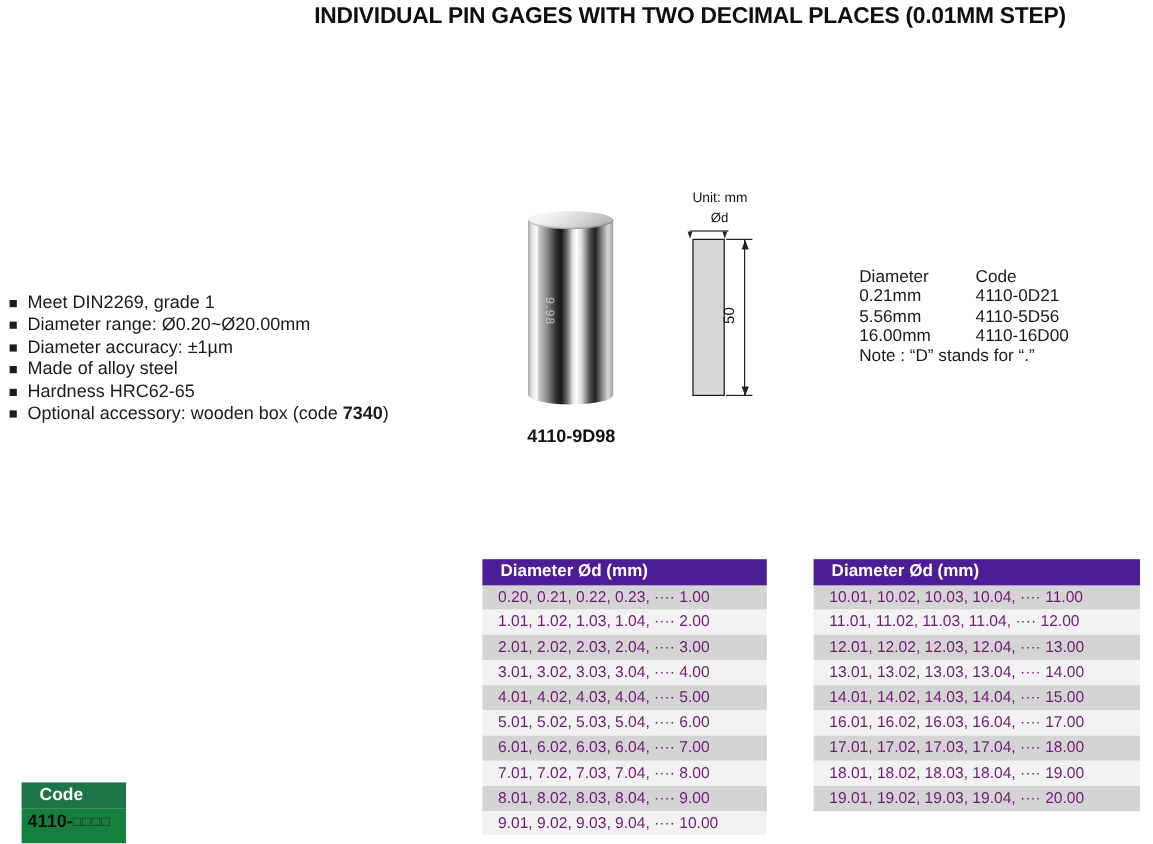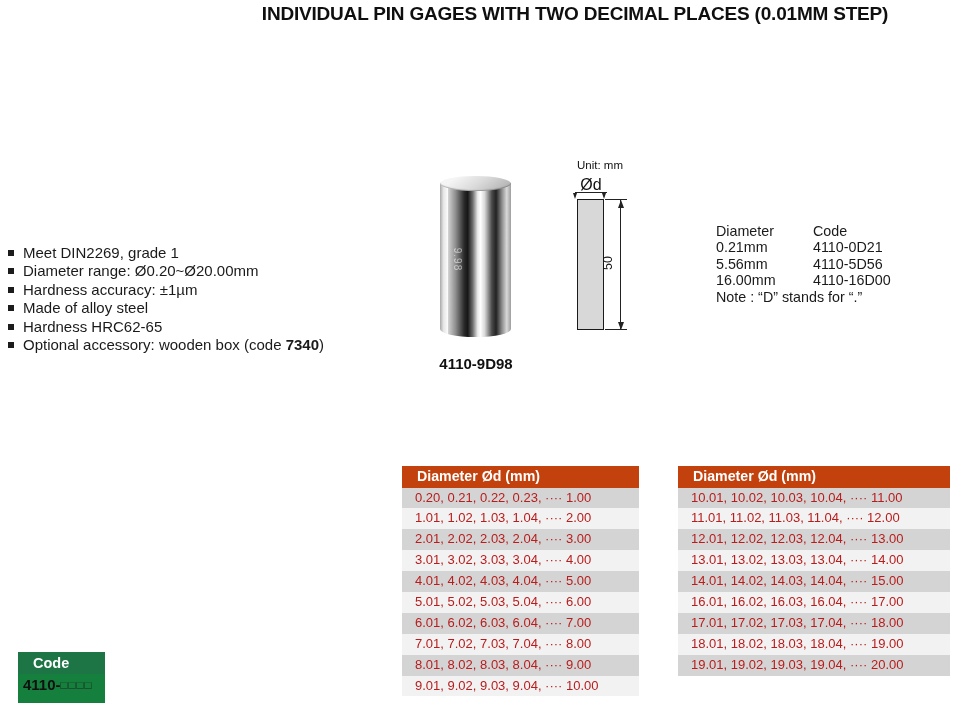--- a/index.html
+++ b/index.html
@@ -36,43 +36,43 @@
     box-shadow:inset 0 -1px 1px rgba(0,0,0,.25);
   }
   .pin-engraving{
     position:absolute;left:6px;top:78px;font-size:10px;color:rgba(255,255,255,.55);
     transform:rotate(90deg);letter-spacing:1px;
   }
   .pin-label{left:428px;top:355px;width:96px;text-align:center;font-size:15px;font-weight:bold;color:#101010;}
 
   
   .unit-label{left:577px;top:159px;font-size:11.5px;color:#111;text-align:right;}
-  .dia-label{left:575px;top:176px;width:32px;text-align:center;font-size:16px;color:#111;}
+  .dia-label{left:575px;top:176px;width:32px;text-align:right;font-size:11px;color:#111;}
   .dim-h{left:575px;top:192px;width:32px;height:1.3px;background:#222;}
   .arr-dn-s{width:0;height:0;border-left:2.6px solid transparent;border-right:2.6px solid transparent;border-top:6px solid #222;}
   .arr-up{width:0;height:0;border-left:3px solid transparent;border-right:3px solid transparent;border-bottom:8px solid #222;}
   .arr-dn{width:0;height:0;border-left:3px solid transparent;border-right:3px solid transparent;border-top:8px solid #222;}
   .draw-rect{left:577px;top:199px;width:27px;height:131px;background:#d8d8d8;border:1.4px solid #1a1a1a;box-sizing:border-box;}
   .ext-line{height:1px;background:#222;width:22px;}
   .dim-v{left:620px;top:200px;width:1.3px;height:130px;background:#222;}
   .len-label{left:601px;top:256px;font-size:12.5px;color:#111;transform:rotate(-90deg);}
 
   
   .ordering{left:716px;top:223px;width:210px;font-size:14.3px;line-height:16.4px;}
   .ordering-heading{font-weight:bold;}
   .ord-row{display:flex;}
   .ord-col1{width:97px;flex:0 0 auto;}
   .ord-note{white-space:nowrap;}
 
   
   .dtable{box-sizing:border-box;}
   .dtable-left{left:402px;top:466px;width:237px;}
   .dtable-right{left:678px;top:466px;width:272px;}
-  .thead{height:21.5px;line-height:21.5px;background:#c2410c;color:#fff;font-weight:bold;font-size:14.2px;padding-left:15px;}
-  .trow{height:20.9px;line-height:20.9px;font-size:13px;padding-left:13px;color:#b91c1c;white-space:nowrap;}
+  .thead{height:21.5px;line-height:21.5px;background:#4c1d95;color:#fff;font-weight:bold;font-size:14.2px;padding-left:15px;}
+  .trow{height:20.9px;line-height:20.9px;font-size:13px;padding-left:13px;color:#701a75;white-space:nowrap;}
   .tbody .trow:nth-child(odd){background:#d4d4d4;}
   .tbody .trow:nth-child(even){background:#f2f2f2;}
 
   
   .code-box{left:18px;top:652px;width:87px;}
   .code-head{height:22px;line-height:22px;background:#1d7444;color:#fff;font-weight:bold;font-size:14.5px;padding-left:15px;}
   .code-val{height:35px;line-height:21px;background:#15803d;padding-left:5px;font-size:15px;font-weight:bold;color:#101010;}
   .code-sq{font-size:11.5px;font-weight:600;letter-spacing:1px;position:relative;top:-1px;color:#222;}
 </style>
 </head>
@@ -86,21 +86,21 @@
     <div class="feature-row">
       <span class="bullet-sq"></span>
       <span>Meet DIN2269, grade 1</span>
     </div>
     <div class="feature-row">
       <span class="bullet-sq"></span>
       <span>Diameter range: Ø0.20~Ø20.00mm</span>
     </div>
     <div class="feature-row">
       <span class="bullet-sq"></span>
-      <span>Hardness accuracy: ±1µm</span>
+      <span>Diameter accuracy: ±1µm</span>
     </div>
     <div class="feature-row">
       <span class="bullet-sq"></span>
       <span>Made of alloy steel</span>
     </div>
     <div class="feature-row">
       <span class="bullet-sq"></span>
       <span>Hardness HRC62-65</span>
     </div>
     <div class="feature-row">

